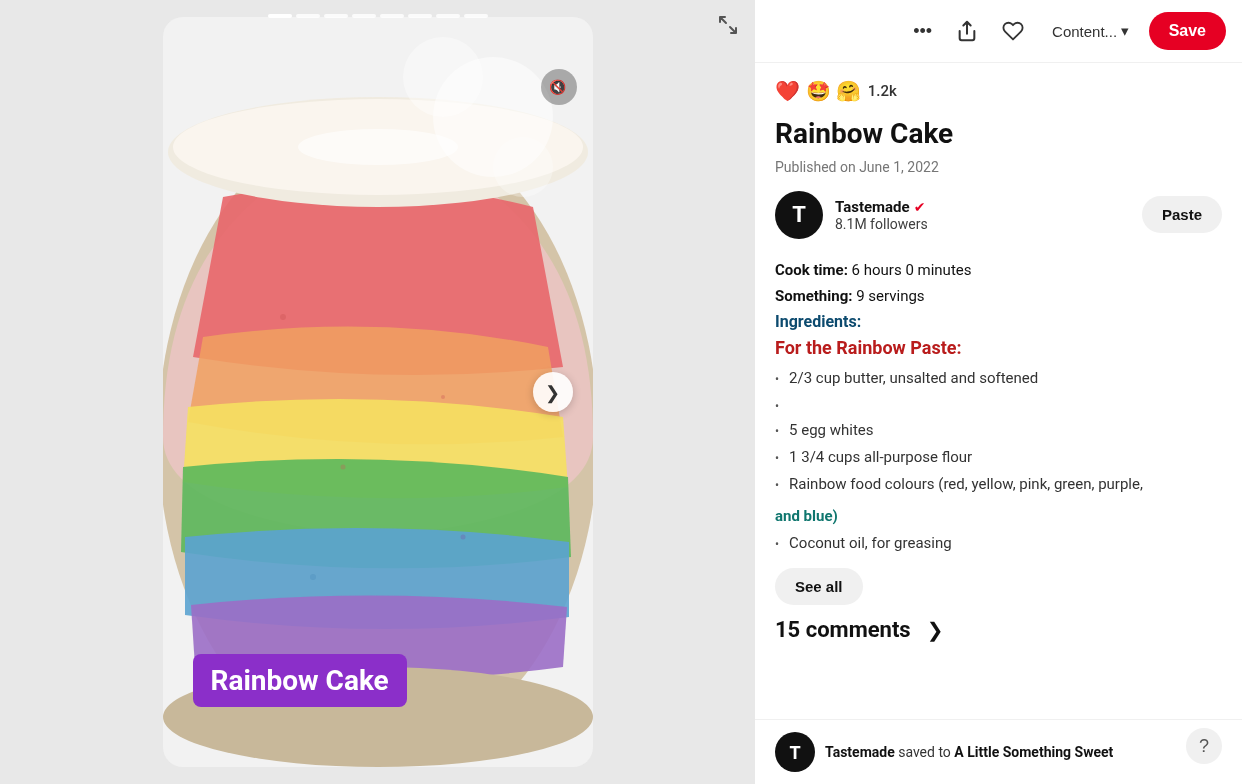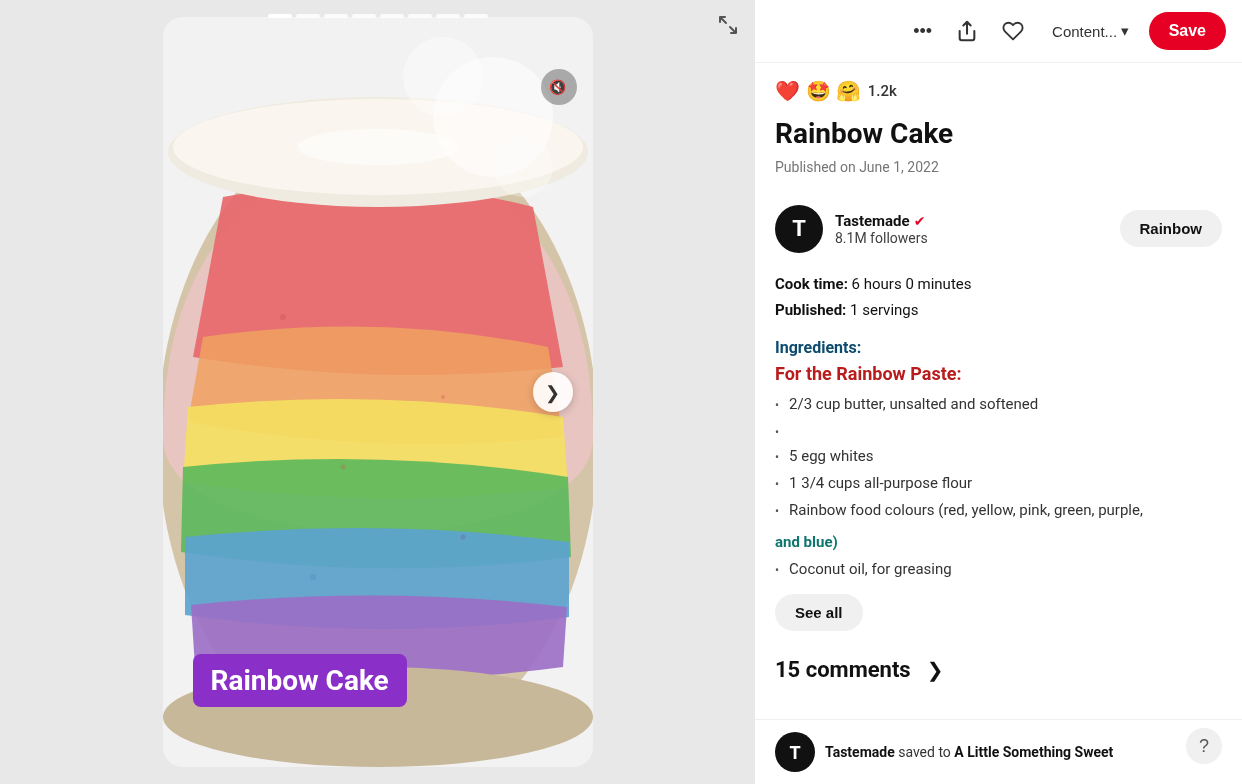--- a/index.html
+++ b/index.html
@@ -199,21 +199,21 @@
       font-weight: 700;
       color: #111;
       margin-bottom: 8px;
       line-height: 1.2;
     }
 
     
     .published-date {
       font-size: 14px;
       color: #767676;
-      margin-bottom: 30px;
+      margin-bottom: 16px;
     }
 
     
     .author-row {
       display: flex;
       align-items: center;
       justify-content: space-between;
       margin-bottom: 20px;
     }
     .author-info {
@@ -258,21 +258,21 @@
       border-radius: 24px;
       padding: 10px 20px;
       font-size: 15px;
       font-weight: 600;
       color: #111;
       cursor: pointer;
     }
 
     
     .recipe-meta {
-      margin-bottom: 16px;
+      margin-bottom: 4px;
     }
     .recipe-meta-row {
       font-size: 15px;
       color: #111;
       margin-bottom: 4px;
       line-height: 1.5;
     }
     .recipe-meta-row strong {
       font-weight: 700;
     }
@@ -327,21 +327,21 @@
 
     .see-all-btn {
       background: #f0f0f0;
       border: none;
       border-radius: 24px;
       padding: 10px 20px;
       font-size: 15px;
       font-weight: 600;
       color: #111;
       cursor: pointer;
-      margin-bottom: 26px;
+      margin-bottom: 12px;
     }
 
     
     .comments-row {
       display: flex;
       align-items: center;
       gap: 16px;
       margin-bottom: 16px;
       cursor: pointer;
     }
@@ -527,32 +527,32 @@
           <span>T</span>
         </div>
         <div>
           <div class="author-name-row">
             <span class="author-name">Tastemade</span>
             <span class="verified-icon">✔</span>
           </div>
           <div class="author-followers">8.1M followers</div>
         </div>
       </div>
-      <button class="follow-btn">Rainbow</button>
+      <button class="follow-btn">Paste</button>
     </div>
 
     
     <div class="recipe-meta">
       <div class="recipe-meta-row">
         <strong>Cook time:</strong>
         <span> </span><span>6 hours 0 minutes</span>
       </div>
       <div class="recipe-meta-row">
-        <strong>Published:</strong>
-        <span> </span><span>1 servings</span>
+        <strong>Something:</strong>
+        <span> </span><span>9 servings</span>
       </div>
     </div>
 
     
     <div class="section-title">Ingredients:</div>
 
     
     <div class="subsection-title">For the Rainbow Paste:</div>
 
     

